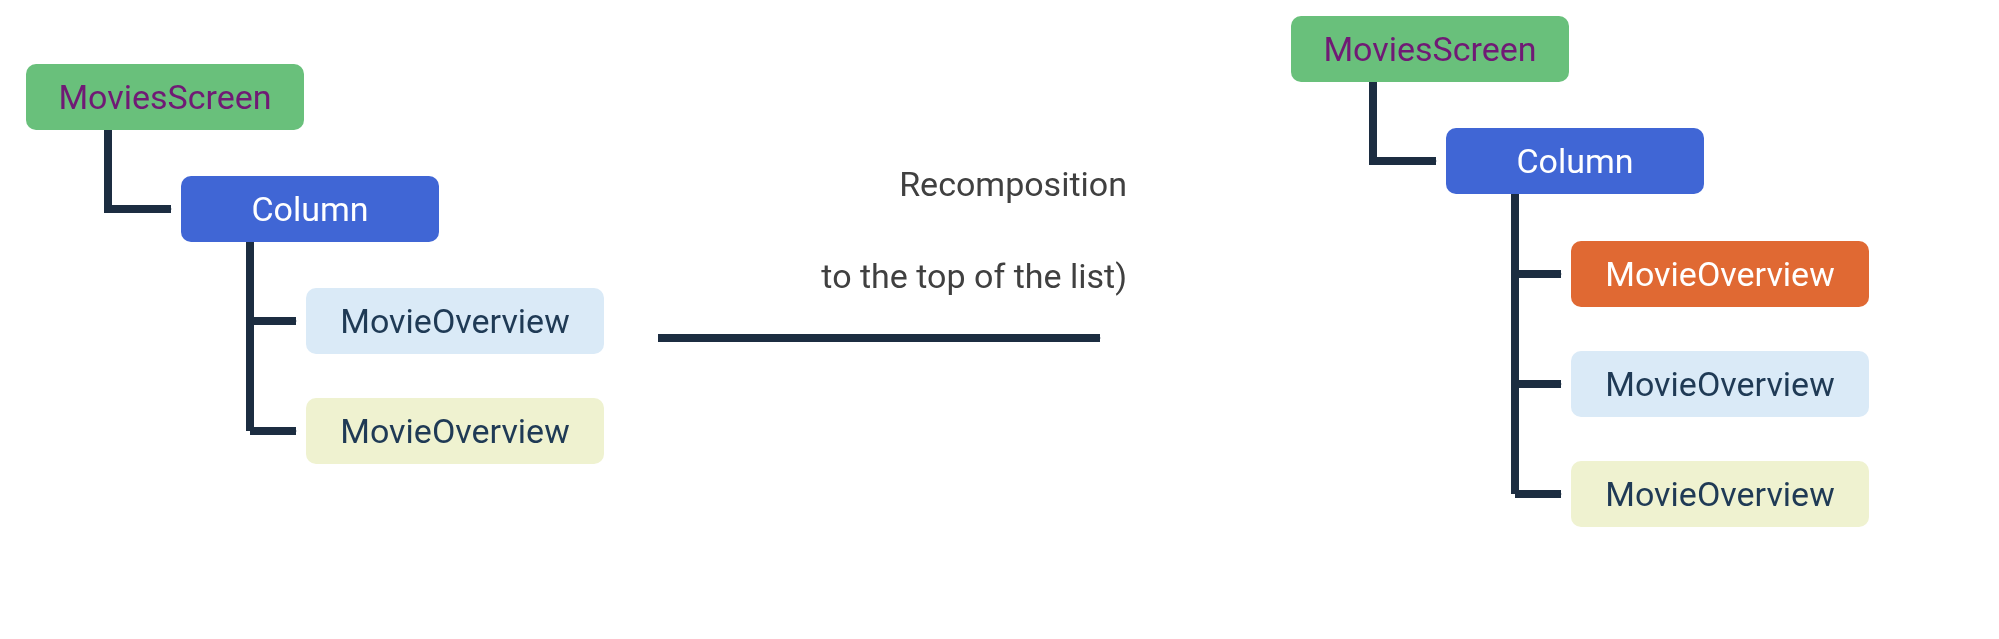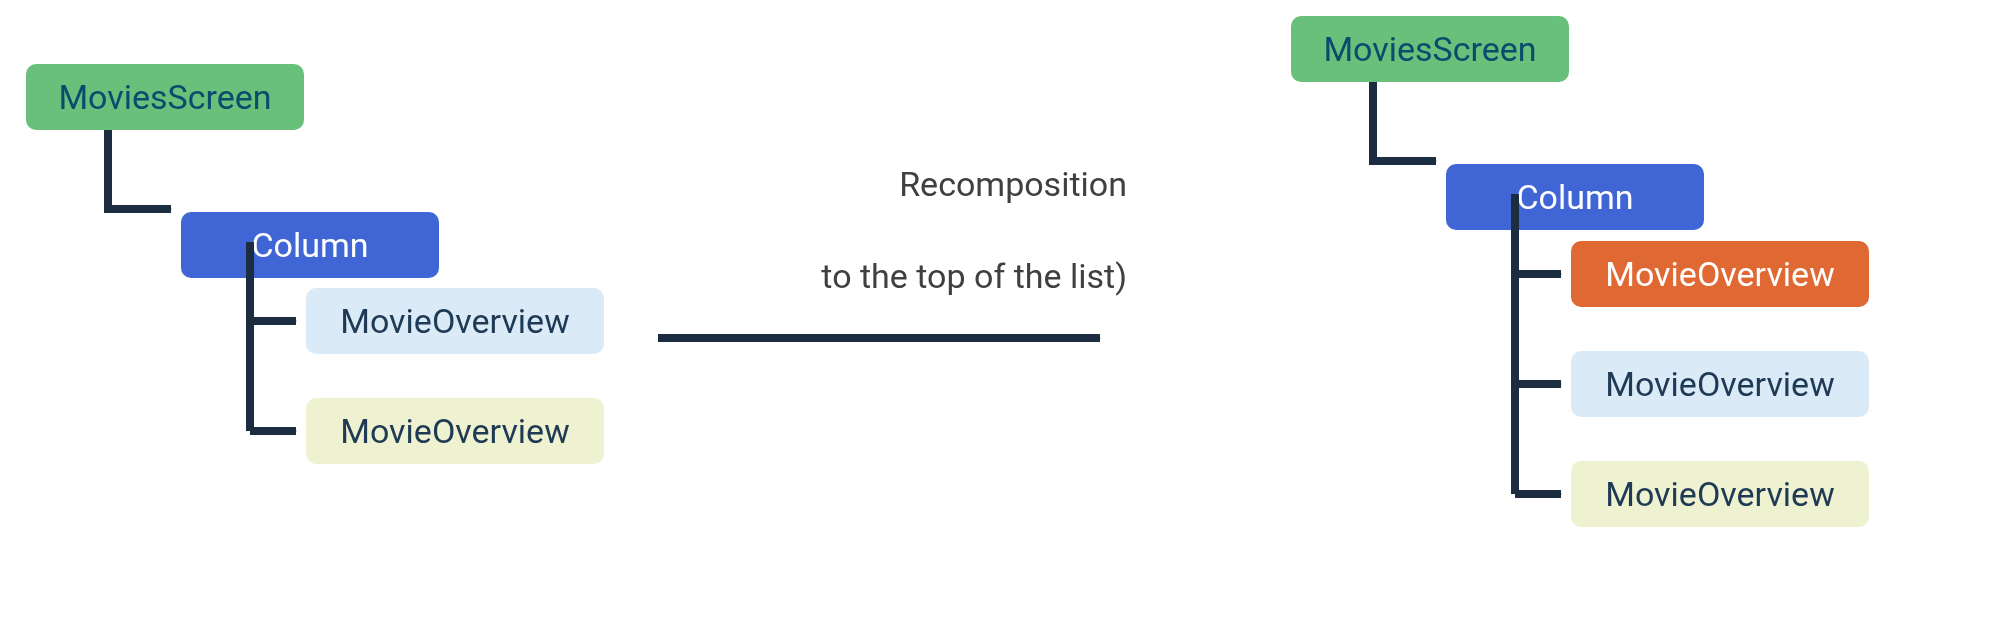--- a/index.html
+++ b/index.html
@@ -7,22 +7,22 @@
   .node {
     position: absolute;
     border-radius: 10px;
     display: flex;
     align-items: center;
     justify-content: center;
     font-size: 34px;
     font-weight: 400;
     white-space: nowrap;
   }
-  .green { background: #69c07b; color: #0c4a6e; }
-  .blue  { background: #4066d5; color: #fff; margin-top: 36px; }
+  .green { background: #69c07b; color: #701a75; }
+  .blue  { background: #4066d5; color: #fff; }
   .lightblue { background: #daeaf7; color: #1f3a55; }
   .lightyellow { background: #eff2d0; color: #1f3a55; }
   .orange { background: #e06933; color: #fff; }
   .caption {
     position: absolute;
     color: #404040;
     font-size: 34px;
     text-align: right;
     line-height: 1.35;
   }

